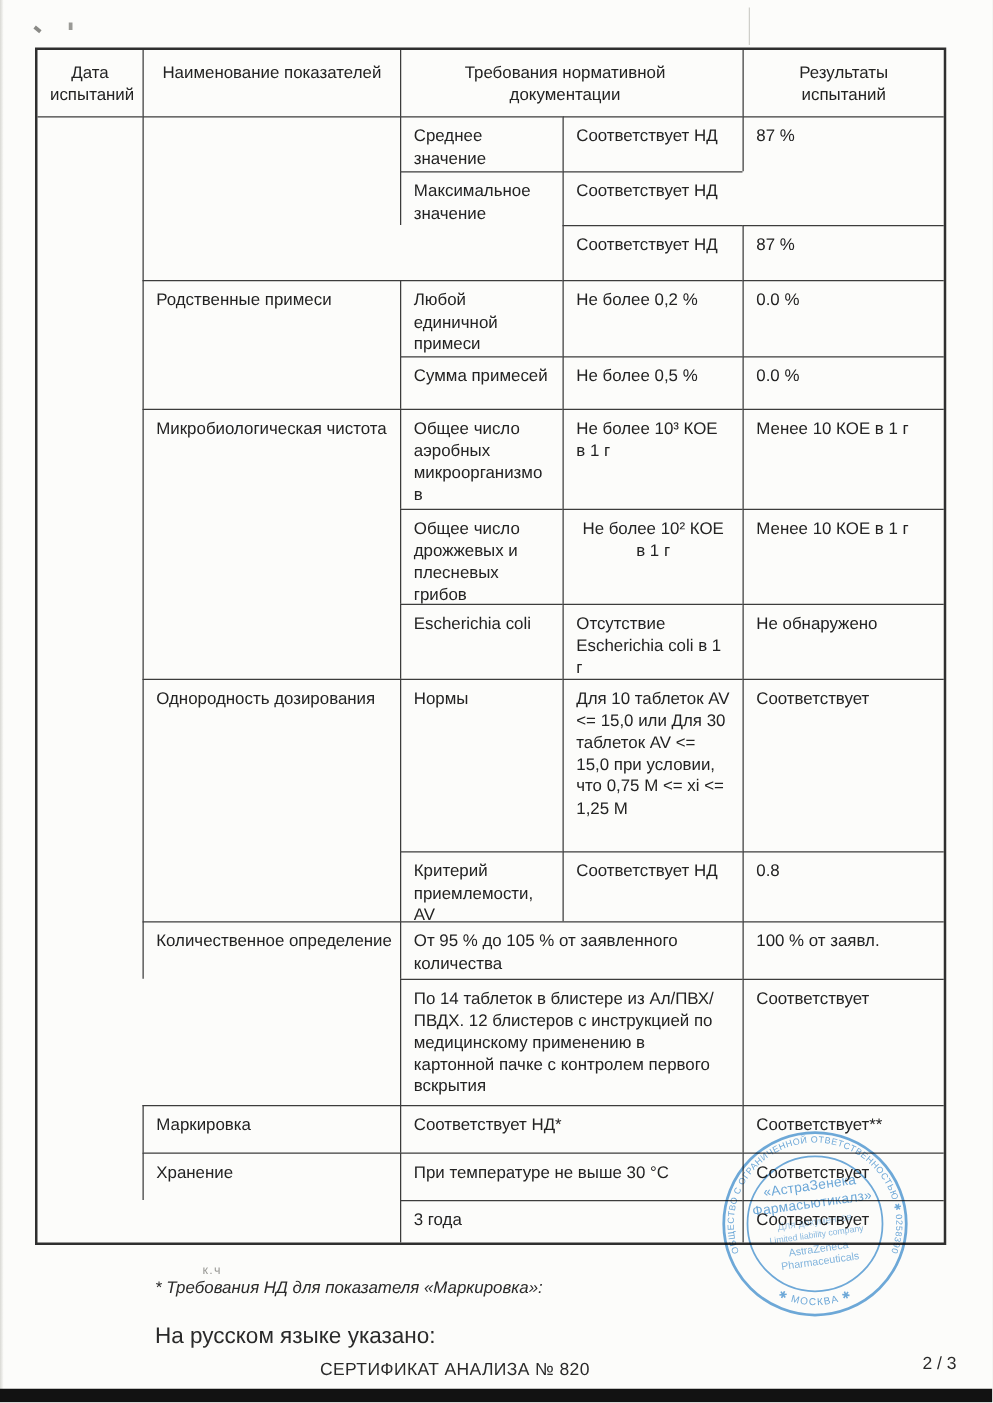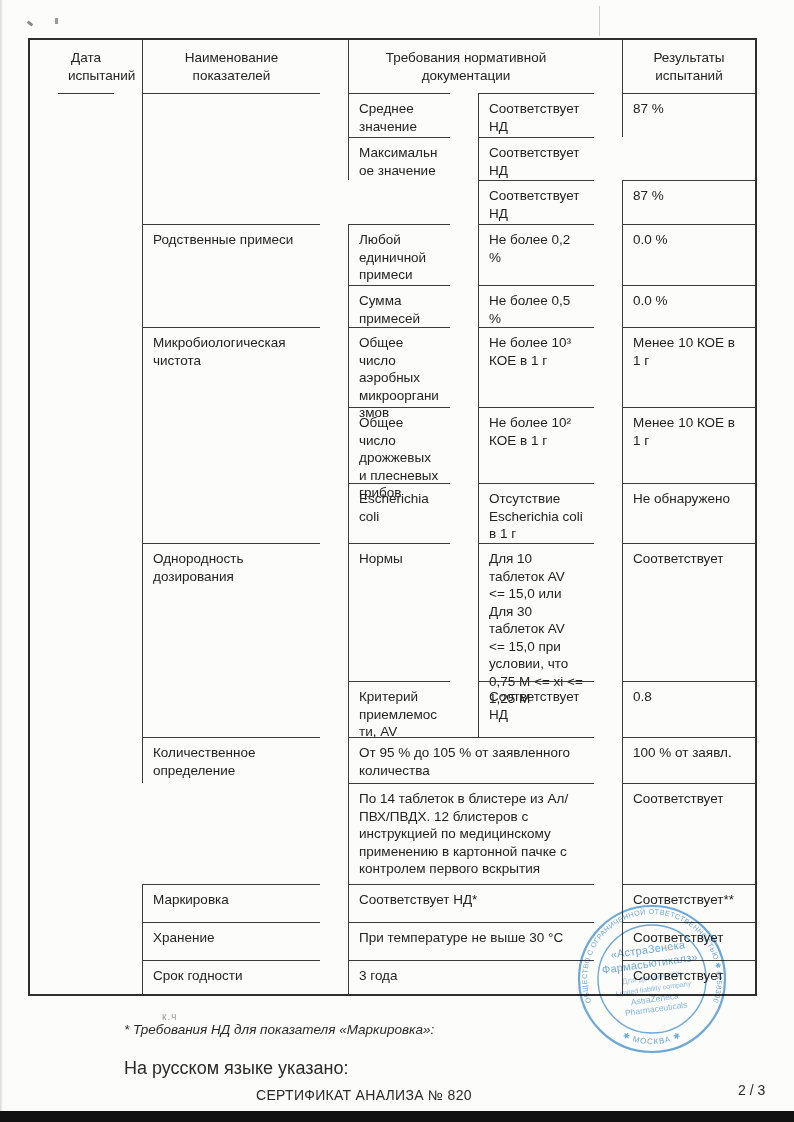--- a/index.html
+++ b/index.html
@@ -27,21 +27,20 @@
     background:transparent;
   }
   .cell{
     border-left:1.5px solid #3c3c3c;
     border-top:1.5px solid #3c3c3c;
     padding:6px 10px 4px 10px;
     font-size:13.5px;
     line-height:1.3;
     color:#232323;
     box-sizing:border-box;
-    margin-left:28px;
   }
   .c1{border-left:none;}
   .r1{border-top:none;}
   .hdr{text-align:center;padding-top:9px;}
   .hdr-req{padding-left:19px;padding-right:30px;}
   .param{overflow-wrap:anywhere;}
   .name{padding-right:5px;}
   
   .stamp{
     position:absolute;left:576px;top:903px;
@@ -95,21 +94,20 @@
 
     <div class="cell c1" style="grid-column:1;grid-row:2/span 15;"></div>
 
     <div class="cell name" style="grid-column:2;grid-row:2/span 3;"></div>
     <div class="cell name" style="grid-column:2;grid-row:5/span 2;">Родственные примеси</div>
     <div class="cell name" style="grid-column:2;grid-row:7/span 3;">Микробиологическая чистота</div>
     <div class="cell name" style="grid-column:2;grid-row:10/span 2;">Однородность дозирования</div>
     <div class="cell name" style="grid-column:2;grid-row:12;">Количественное определение</div>
     <div class="cell name" style="grid-column:2;grid-row:14;">Маркировка</div>
     <div class="cell name" style="grid-column:2;grid-row:15;">Хранение</div>
-    <div class="cell name" style="grid-column:2;grid-row:16;">Срок годности</div>
 
     <div class="cell param" style="grid-column:3;grid-row:2;">Среднее значение</div>
     <div class="cell" style="grid-column:4;grid-row:2;">Соответствует НД</div>
     <div class="cell" style="grid-column:5;grid-row:2;">87 %</div>
 
     <div class="cell param" style="grid-column:3;grid-row:3;">Максимальное значение</div>
     <div class="cell" style="grid-column:4;grid-row:3;">Соответствует НД</div>
 
     <div class="cell" style="grid-column:4;grid-row:4;">Соответствует НД</div>
     <div class="cell" style="grid-column:5;grid-row:4;">87 %</div>
@@ -120,21 +118,21 @@
 
     <div class="cell param" style="grid-column:3;grid-row:6;">Сумма примесей</div>
     <div class="cell" style="grid-column:4;grid-row:6;">Не более 0,5 %</div>
     <div class="cell" style="grid-column:5;grid-row:6;">0.0 %</div>
 
     <div class="cell param" style="grid-column:3;grid-row:7;">Общее число аэробных микроорганизмов</div>
     <div class="cell" style="grid-column:4;grid-row:7;">Не более 10³ КОЕ в 1 г</div>
     <div class="cell" style="grid-column:5;grid-row:7;">Менее 10 КОЕ в 1 г</div>
 
     <div class="cell param" style="grid-column:3;grid-row:8;">Общее число дрожжевых и плесневых грибов</div>
-    <div class="cell" style="grid-column:4;grid-row:8;">Не более 10² КОЕ в 1 г</div>
+    <div class="cell" style="grid-column:4;grid-row:8;text-align:center;">Не более 10² КОЕ в 1 г</div>
     <div class="cell" style="grid-column:5;grid-row:8;">Менее 10 КОЕ в 1 г</div>
 
     <div class="cell param" style="grid-column:3;grid-row:9;">Escherichia coli</div>
     <div class="cell" style="grid-column:4;grid-row:9;">Отсутствие Escherichia coli в 1 г</div>
     <div class="cell" style="grid-column:5;grid-row:9;">Не обнаружено</div>
 
     <div class="cell param" style="grid-column:3;grid-row:10;">Нормы</div>
     <div class="cell" style="grid-column:4;grid-row:10;">Для 10 таблеток AV &lt;= 15,0 или Для 30 таблеток AV &lt;= 15,0 при условии, что 0,75 M &lt;= xi &lt;= 1,25 M</div>
     <div class="cell" style="grid-column:5;grid-row:10;">Соответствует</div>
 

